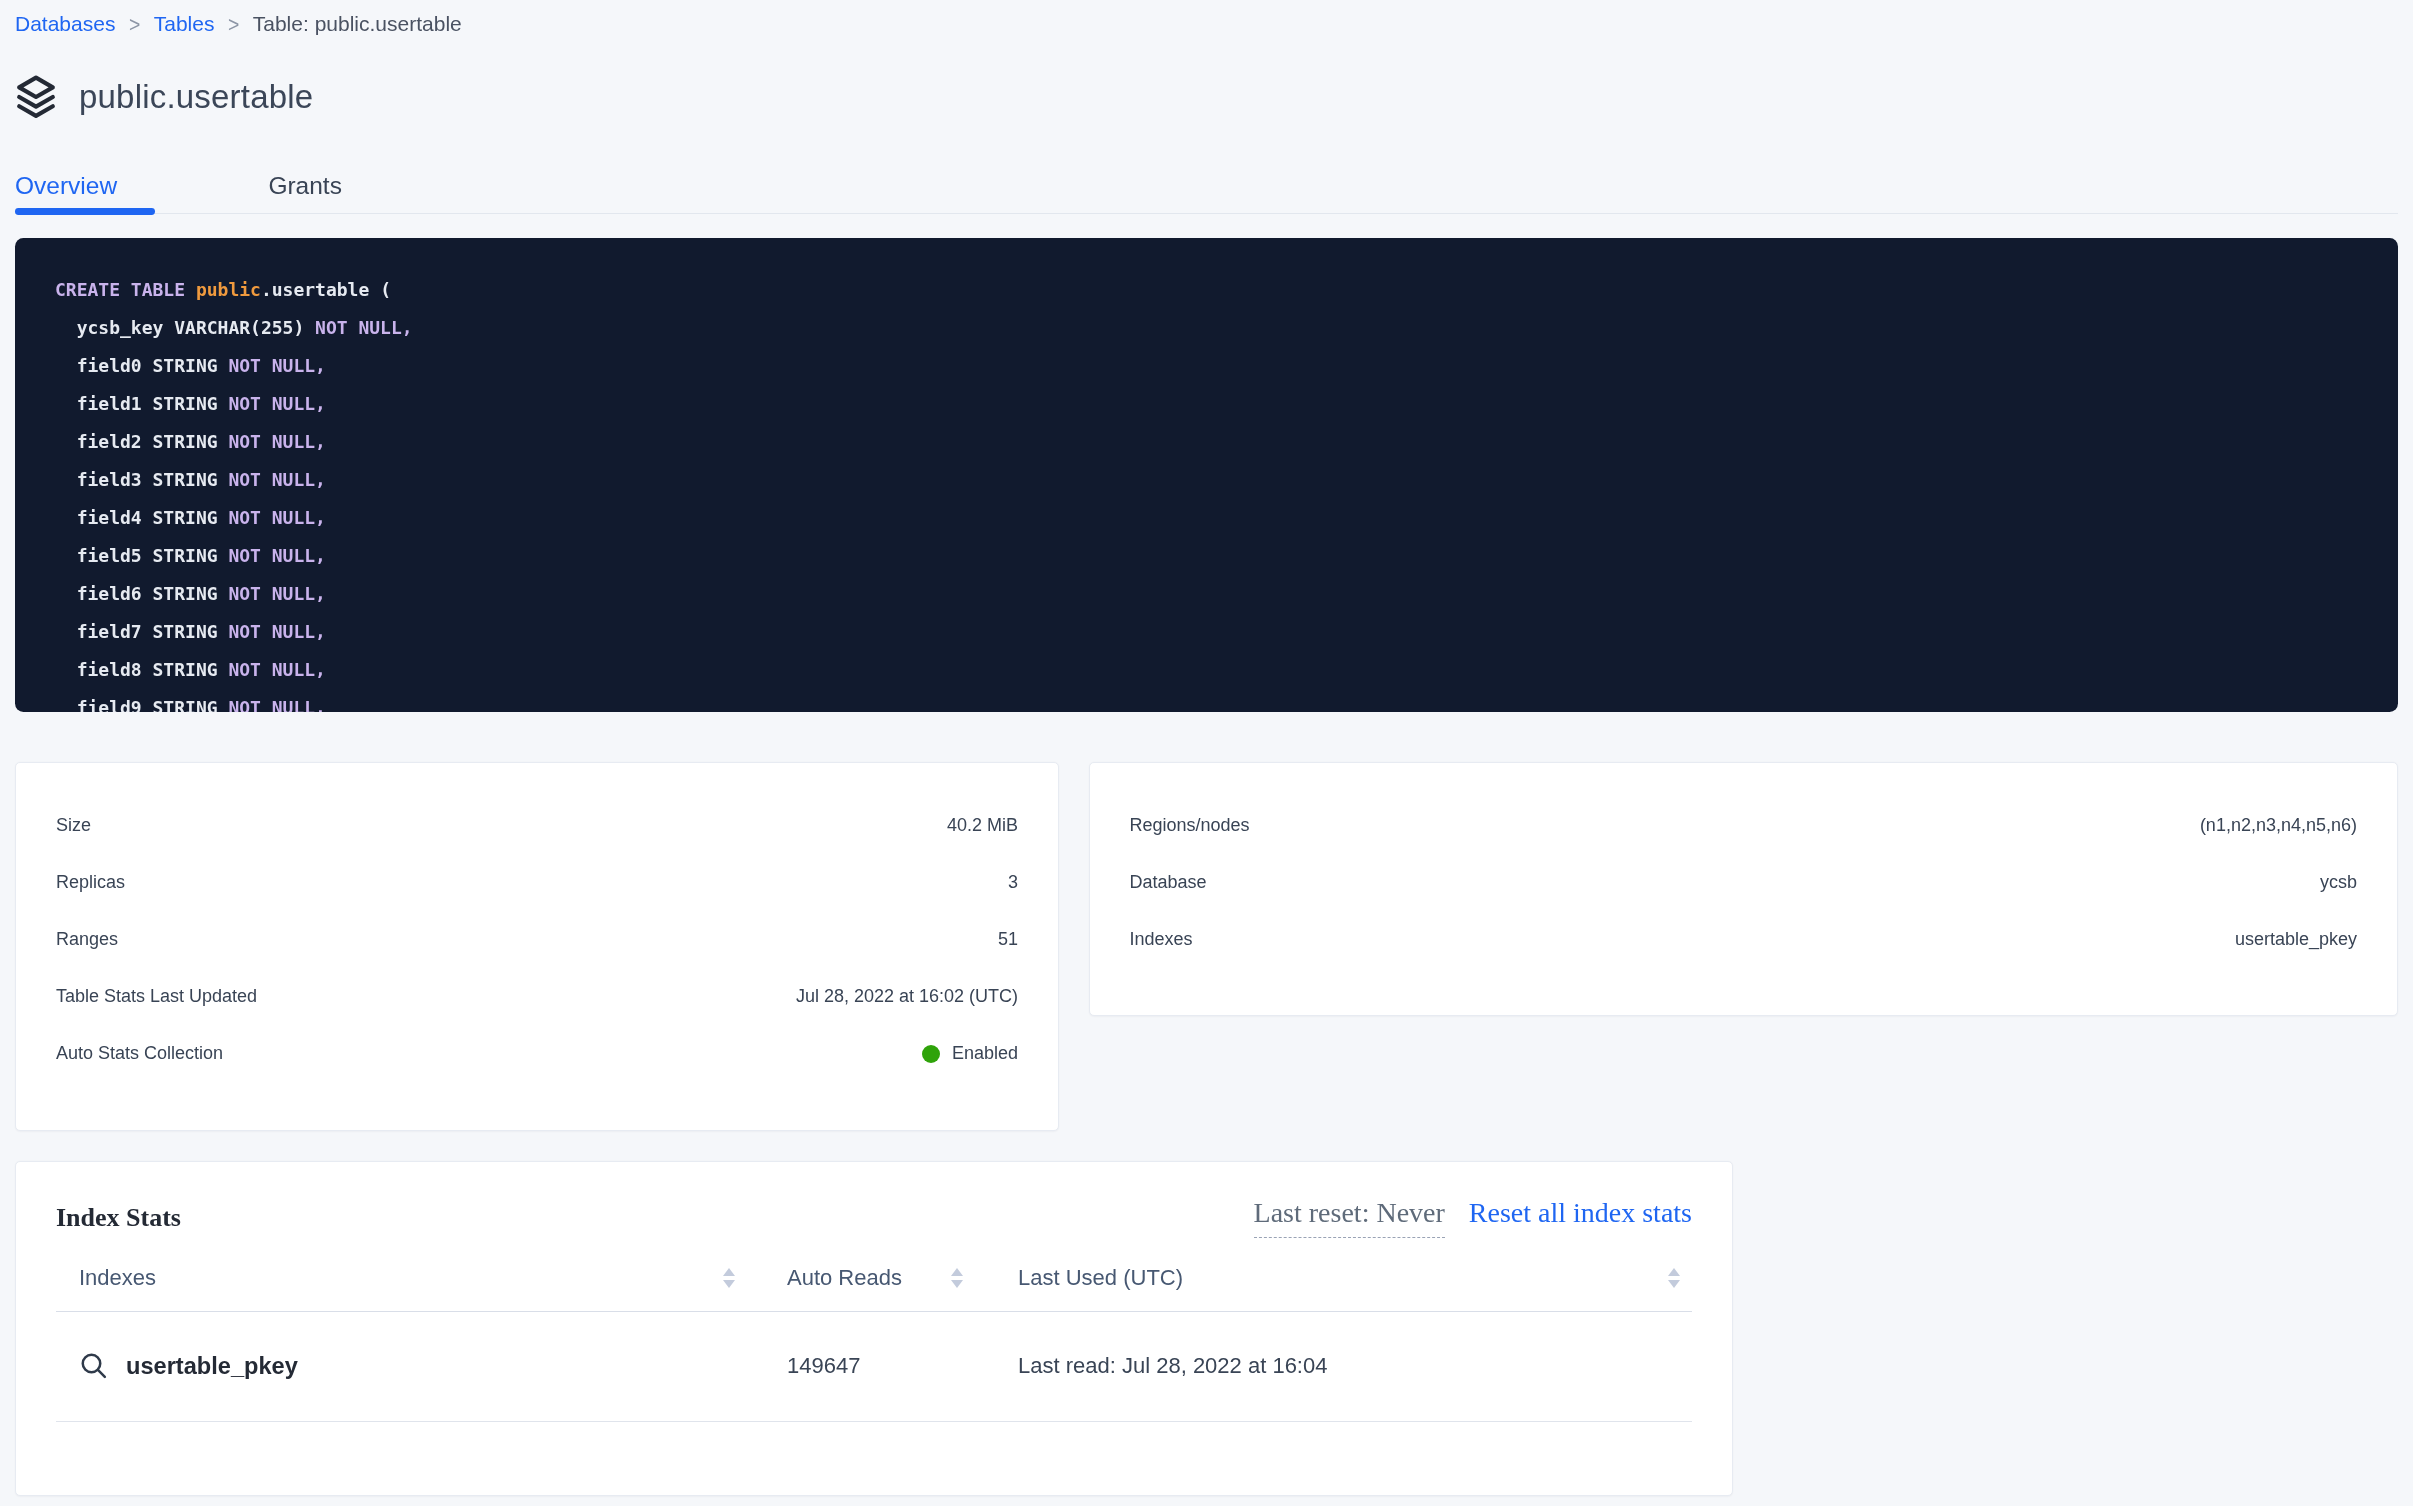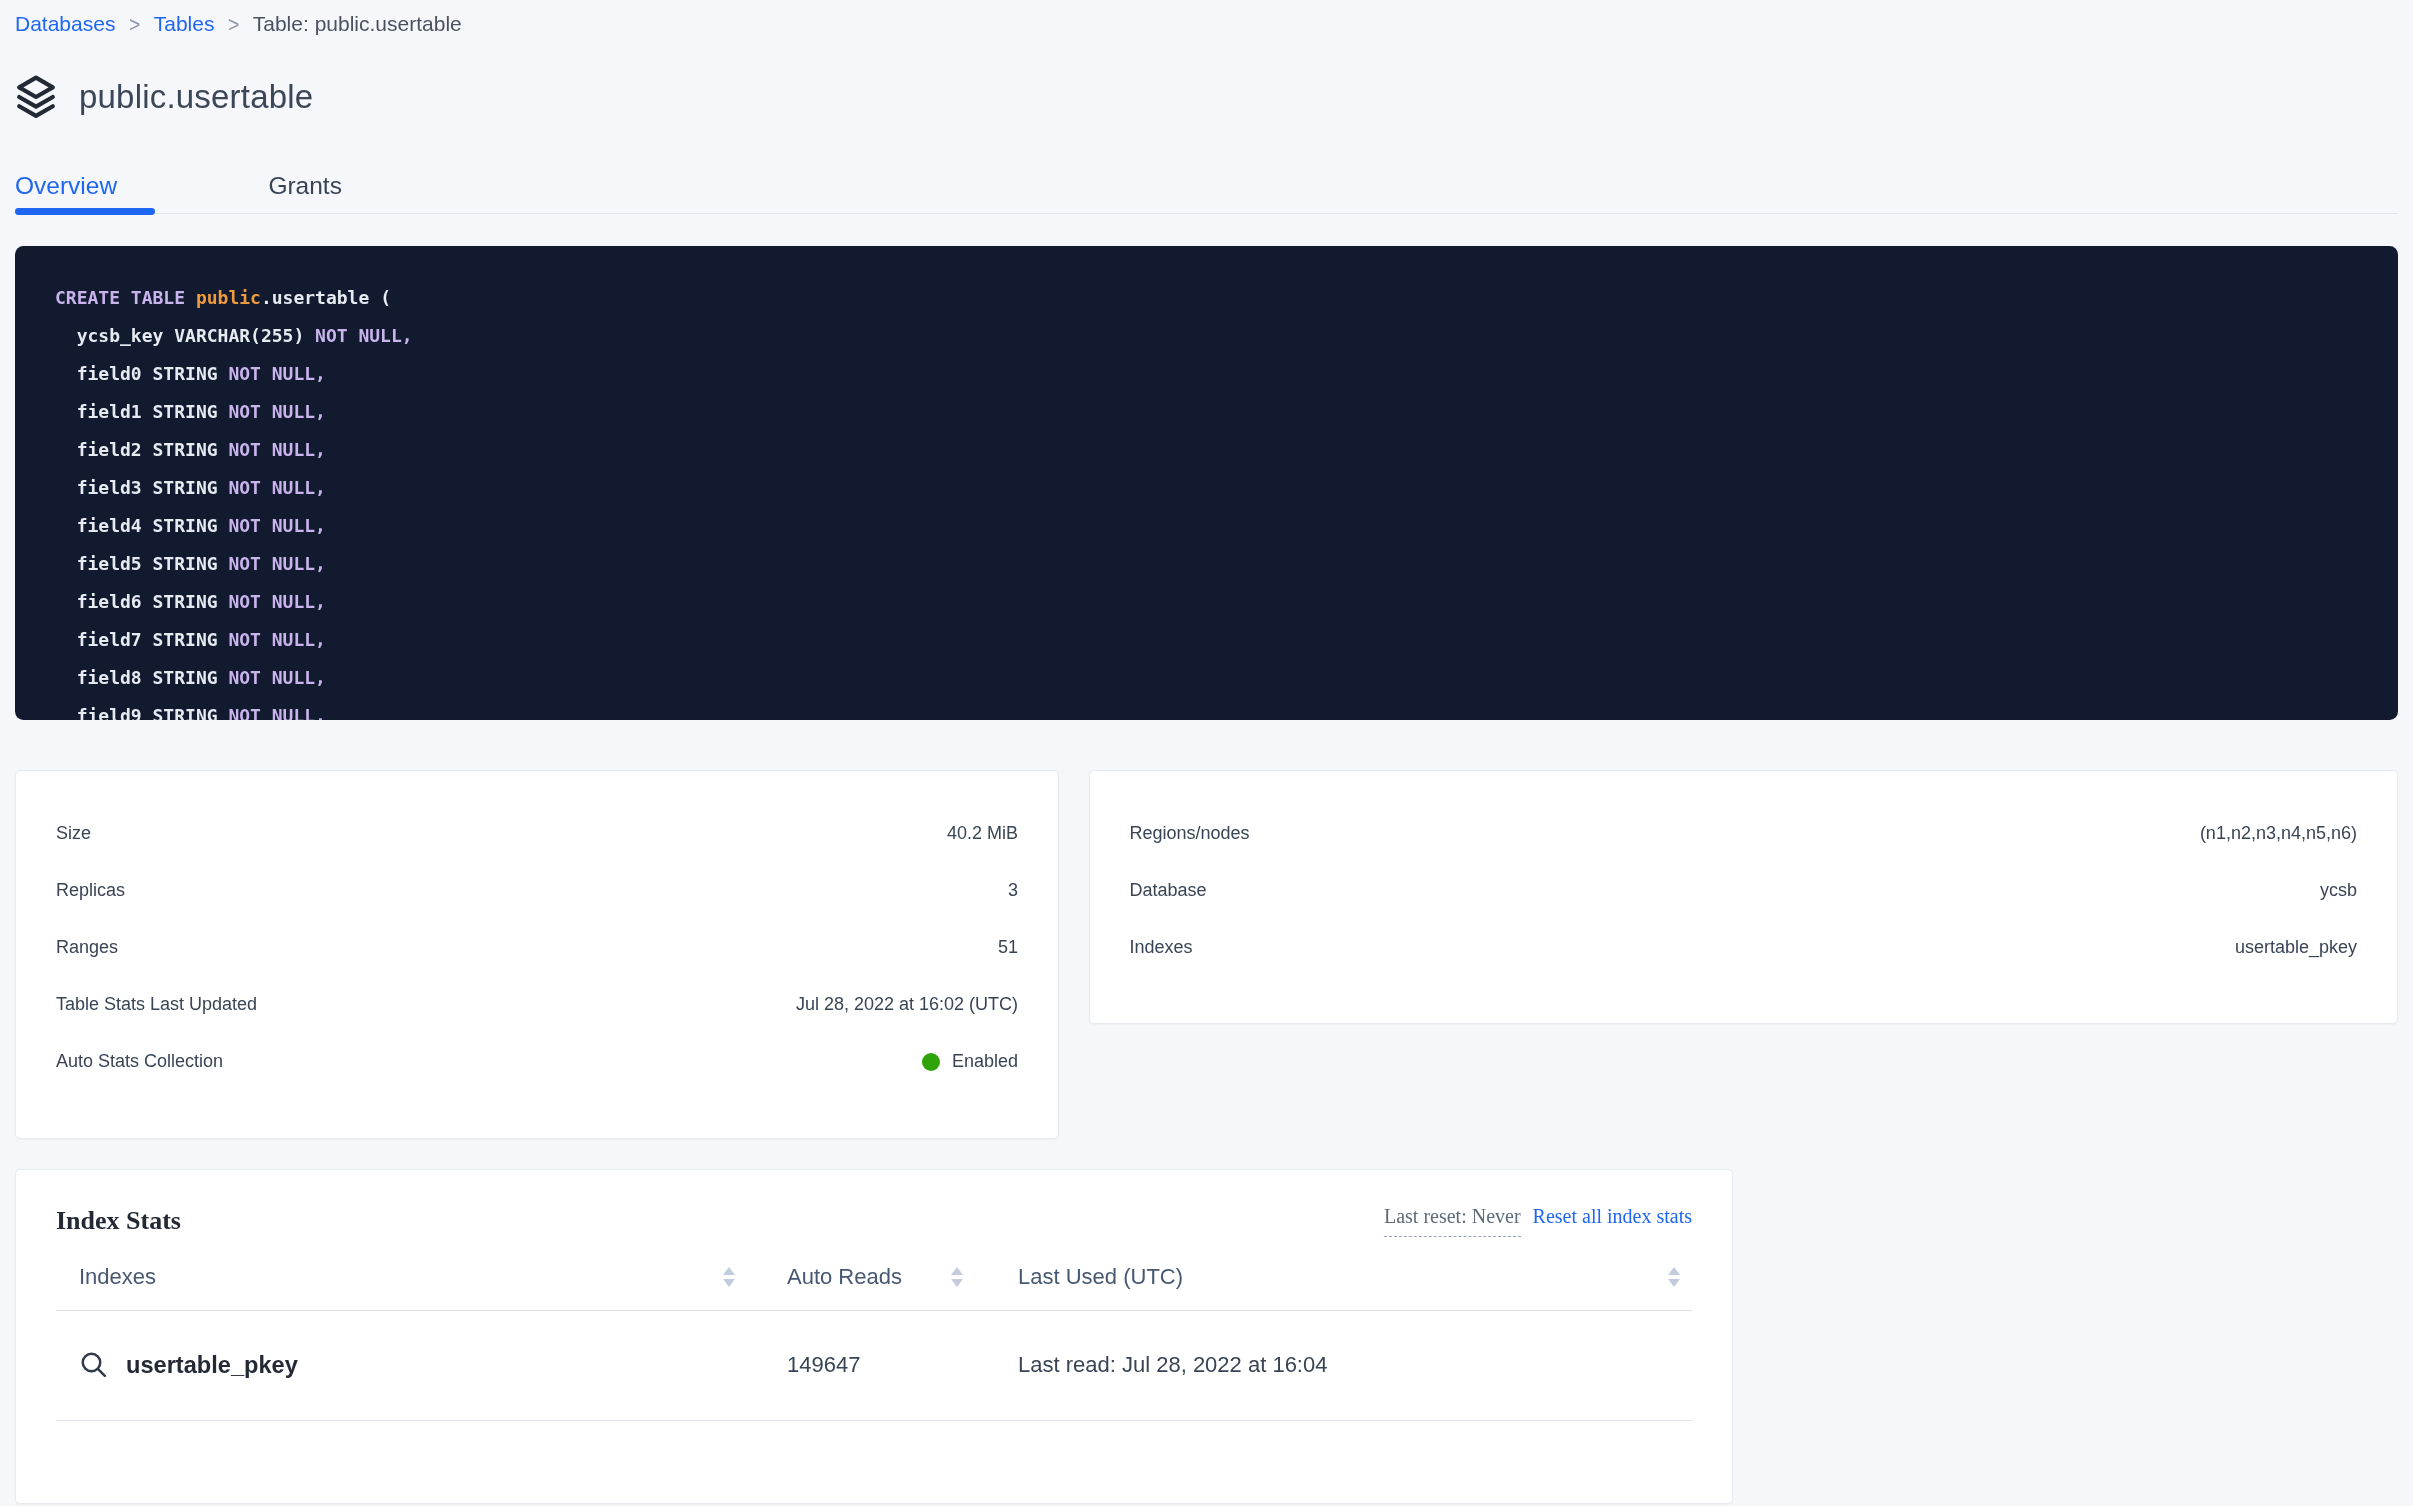--- a/index.html
+++ b/index.html
@@ -43,21 +43,21 @@
   
   .tabs{margin-top:37px;height:56px;display:flex;align-items:center;border-bottom:1.7px solid #e2e7ee;position:relative;}
   .tab{font-size:24.5px;color:var(--text-body,#394455);cursor:pointer;height:100%;display:flex;align-items:center;position:relative;}
   .tab.first{width:140px;}
   .tab.second{margin-left:105px;padding:0 8.4px;}
   .tab.active{color:var(--accent-blue,#1f66f2);}
   .tab.active .tab-underline{position:absolute;left:0;right:0;bottom:-1.7px;height:6.7px;border-radius:3.4px;background:var(--accent-blue,#1f66f2);}
 
   
   .code-card{
-    margin-top:32px;height:474px;background:var(--code-bg,#111a2e);
+    margin-top:24px;height:474px;background:var(--code-bg,#111a2e);
     border-radius:8.4px;overflow:hidden;padding:33px 25px 0 40px;
   }
   .code-line{
     font-family:"DejaVu Sans Mono","Liberation Mono",monospace;
     font-size:18px;font-weight:bold;line-height:38px;white-space:pre;
   }
   .tok-keyword{color:var(--code-keyword,#c9b3ec);}
   .tok-entity{color:var(--code-entity,#f09a3e);}
   .tok-plain{color:var(--code-plain,#e6eaf1);}
 
@@ -72,21 +72,21 @@
   .details-card.right{flex:1;height:254px;}
   .detail-row{height:57px;display:flex;align-items:center;justify-content:space-between;font-size:18px;}
   .detail-label{color:var(--text-body,#394455);}
   .detail-value{color:var(--text-body,#394455);display:flex;align-items:center;gap:11.8px;}
   .status-dot{width:18.6px;height:18.6px;border-radius:50%;background:var(--status-green,#2fa30a);display:inline-block;}
 
   
   .index-card{margin-top:30px;width:1718px;height:335px;padding:35px 40px 0 40px;}
   .index-head{display:flex;align-items:center;justify-content:space-between;font-family:Liberation Serif, serif;}
   .index-heading{font-size:26px;font-weight:bold;color:var(--text-primary,#242a35);}
-  .index-head-right{display:flex;align-items:flex-start;gap:12px;font-size:20px;}
+  .index-head-right{display:flex;align-items:flex-start;gap:24px;font-size:28px;}
   .last-reset{color:var(--text-muted,#5f6b7a);border-bottom:1.7px dashed #9aa3b5;padding-bottom:7.6px;}
   .reset-link{color:var(--accent-blue,#1f66f2);text-decoration:none;cursor:pointer;}
 
   .index-table{margin-top:6.7px;}
   .tbl-header,.tbl-row{display:grid;grid-template-columns:691px 228px 1fr;align-items:center;}
   .tbl-header{height:67px;border-bottom:1.7px solid var(--divider,#d9dee8);}
   .th{display:flex;align-items:center;justify-content:space-between;font-size:22px;color:var(--text-header-gray,#475872);cursor:pointer;}
   .th.c1{padding-left:23px;}
   .th.c2{padding-left:40px;}
   .th.c3{padding-left:43px;}

